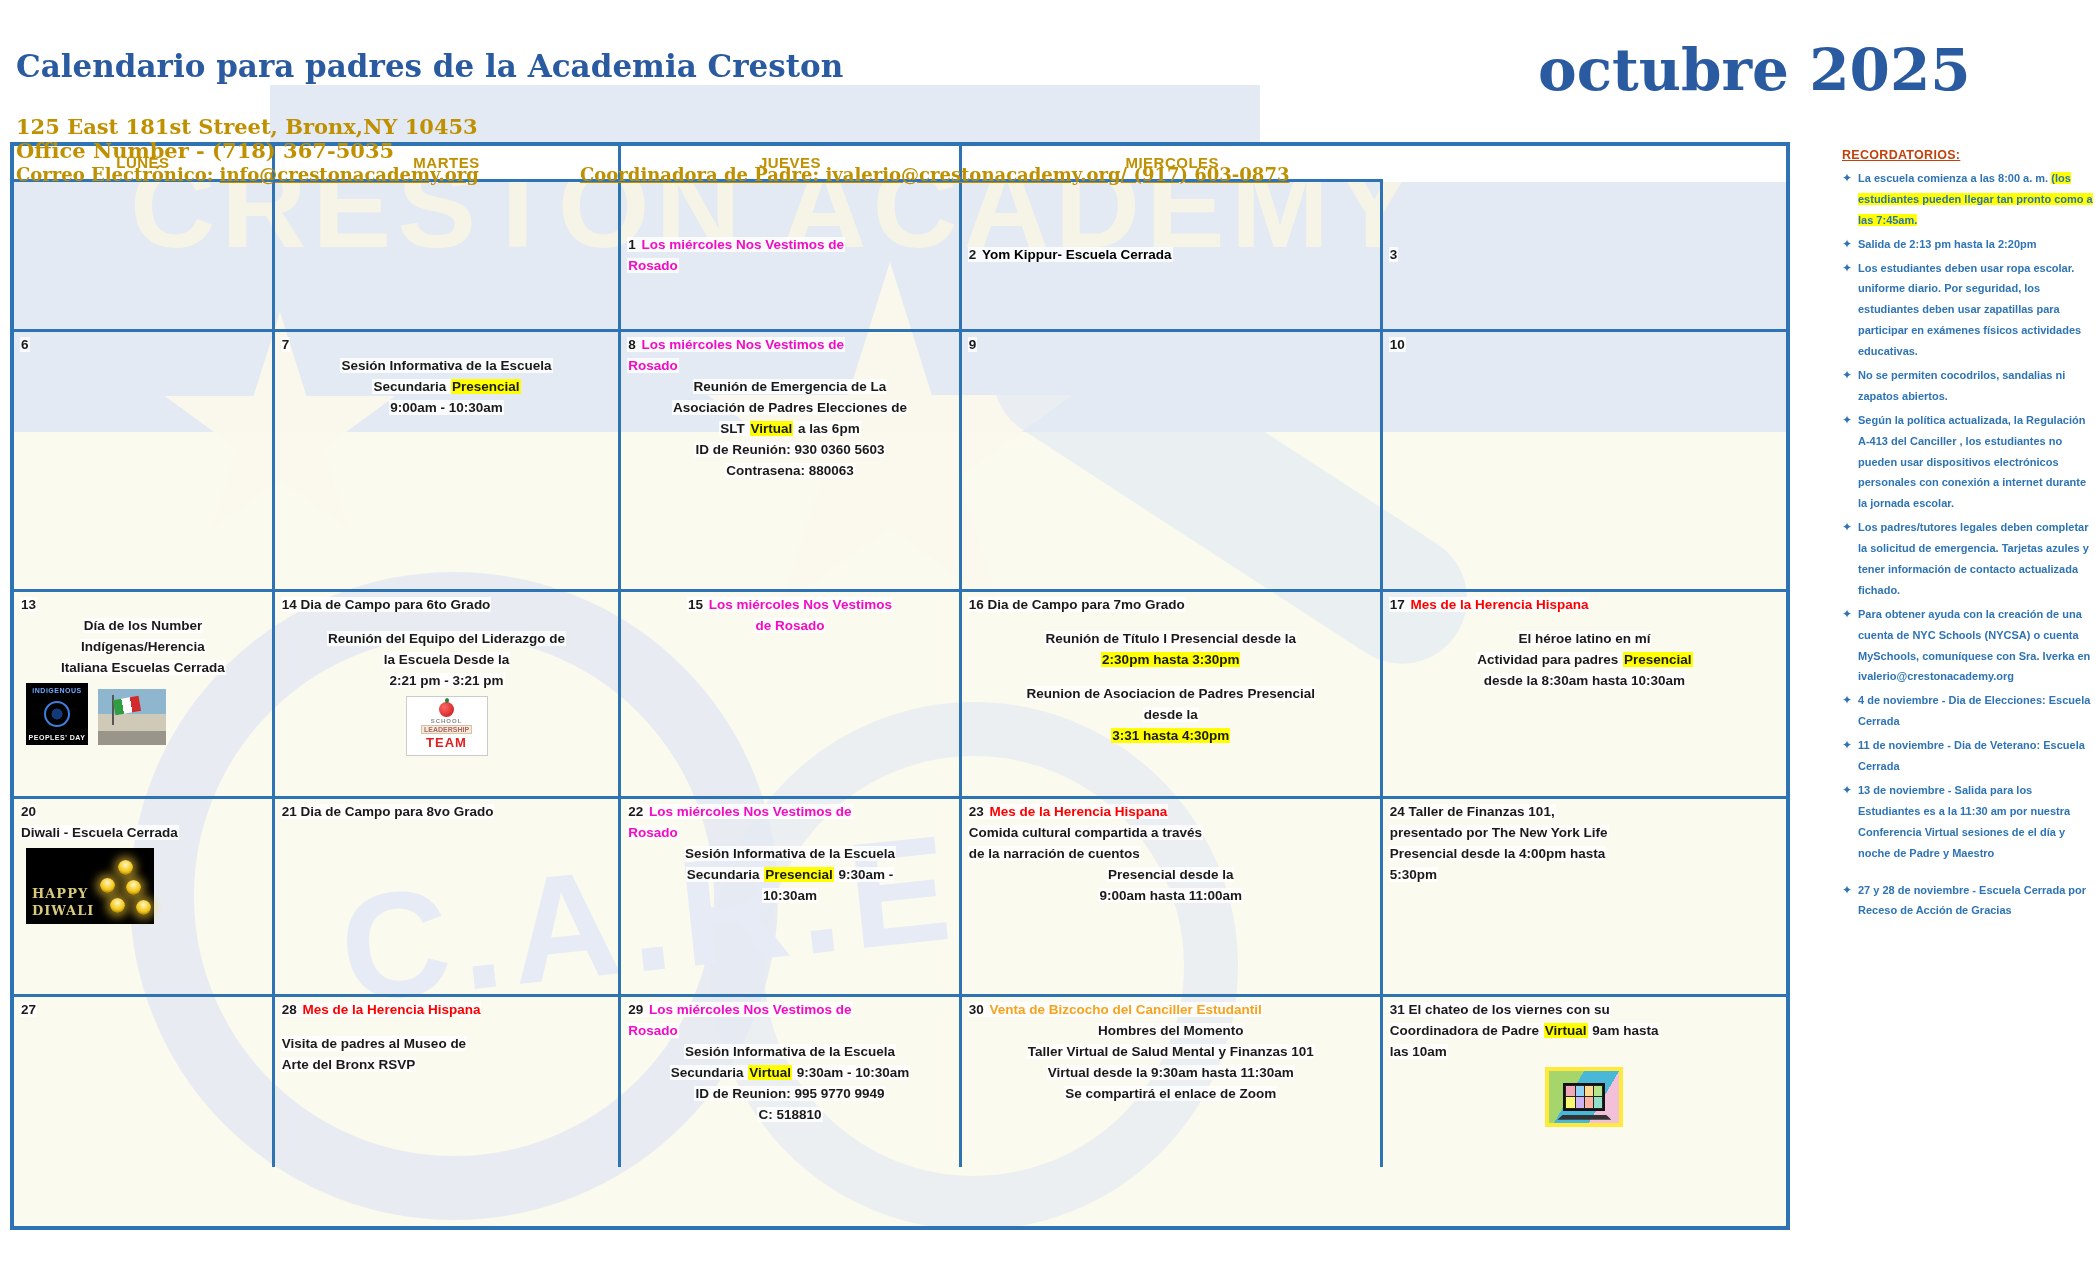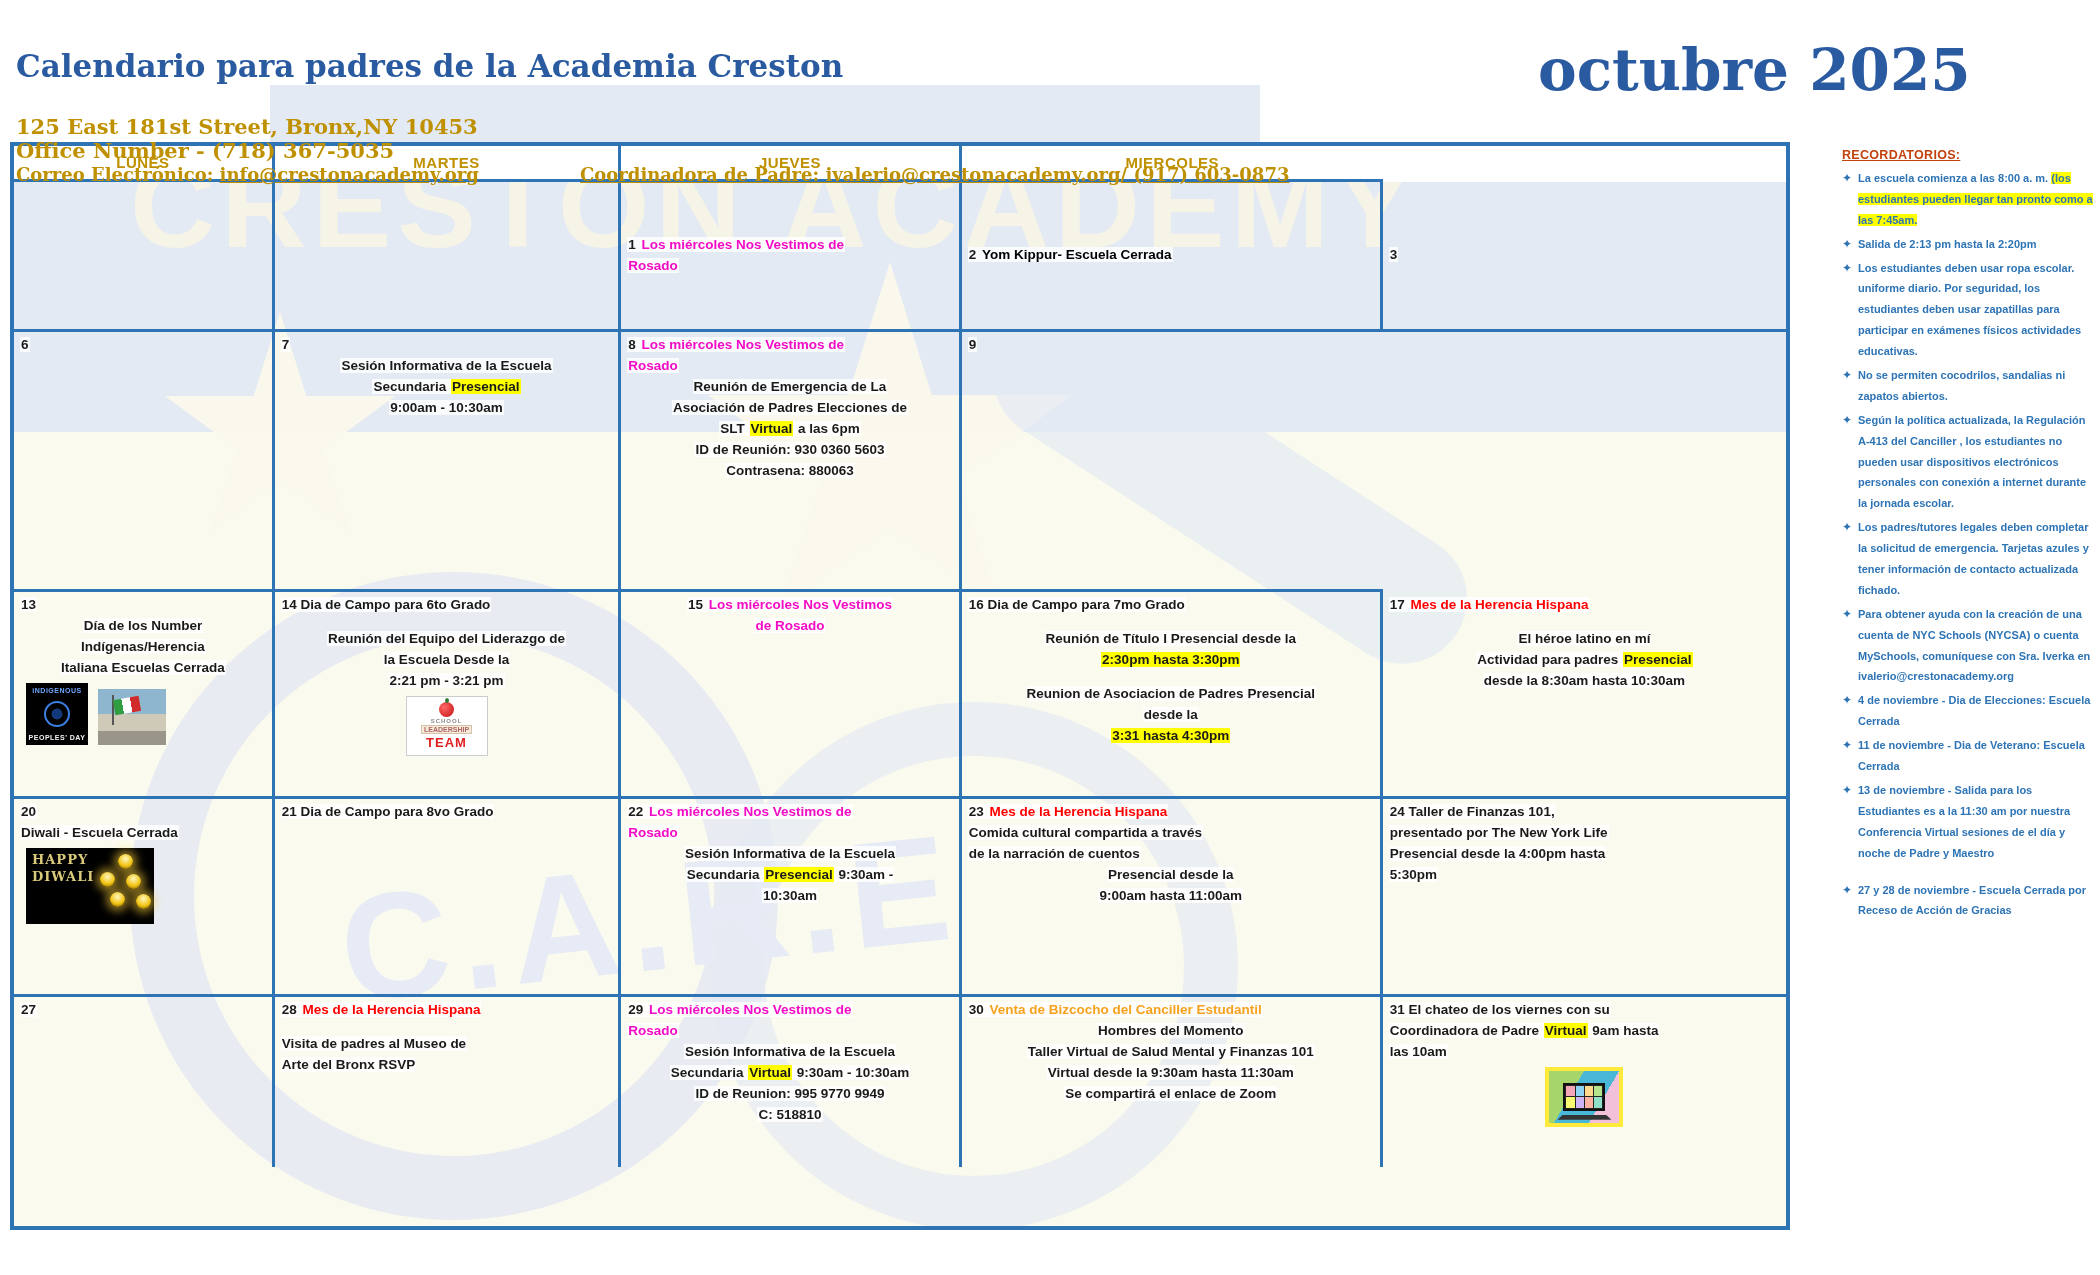--- a/index.html
+++ b/index.html
@@ -75,21 +75,21 @@
   .img-italy .flag{position:absolute;left:16px;top:9px;width:26px;height:15px;transform:rotate(-10deg);
       background:linear-gradient(90deg,#2e9e41 0 33%,#fff 33% 66%,#d12b2b 66%);}
   .img-slt{width:80px;height:58px;background:#fff;border:1px solid #ccc;display:flex;flex-direction:column;
       align-items:center;justify-content:center;gap:1px;position:relative;}
   .img-slt .apple{width:15px;height:15px;border-radius:50%;background:radial-gradient(circle at 35% 35%,#f66,#c21010);
       position:relative;}
   .img-slt .apple::after{content:"";position:absolute;left:6px;top:-4px;width:4px;height:5px;background:#2e7d32;border-radius:50%;}
   .img-slt .l1{font-size:6px;color:#8a8a8a;letter-spacing:1px;}
   .img-slt .l2{font-size:7px;color:#b06666;border:1px solid #d6c2a8;padding:0 2px;background:#f3ead9;}
   .img-slt .l3{font-size:13px;color:#e02020;letter-spacing:1px;}
-  .img-diwali{width:128px;height:76px;background:#000;display:flex;align-items:flex-start;
+  .img-diwali{width:128px;height:76px;background:#000;display:flex;align-items:flex-end;
       padding:4px 6px;box-sizing:border-box;gap:2px;}
   .img-diwali .txt{font-family:"DejaVu Serif",serif;font-size:13px;color:#d9c97a;line-height:1.3;letter-spacing:1px;}
   .flames{position:relative;width:62px;height:62px;}
   .diya{position:absolute;width:15px;height:15px;border-radius:50%;
       background:radial-gradient(circle at 50% 32%,#fff7c0,#f2c514 55%,#7a5a00 92%);
       box-shadow:0 0 9px 4px rgba(255,210,60,.55);}
   .d1{left:22px;top:2px;} .d2{left:4px;top:20px;} .d3{left:30px;top:22px;} .d4{left:14px;top:40px;} .d5{left:40px;top:42px;}
   .img-laptop{width:70px;height:52px;border:4px solid #ffe93a;box-sizing:content-box;position:relative;
       background:linear-gradient(120deg,#a6d66b 0 35%,#49b8d8 35% 70%,#f3c0d9 70%);
       display:flex;align-items:center;justify-content:center;}
@@ -170,20 +170,23 @@
             <div class="line al"><span class="pt">8   </span><span class="pt c-pink">Los miércoles Nos Vestimos de</span></div>
             <div class="line al"><span class="pt c-pink">Rosado</span></div>
             <div class="line ac"><span class="pt">Reunión de Emergencia de La</span></div>
             <div class="line ac"><span class="pt">Asociación de Padres Elecciones de</span></div>
             <div class="line ac"><span class="pt">SLT </span><span class="pt hl">Virtual</span><span class="pt"> a las 6pm</span></div>
             <div class="line ac"><span class="pt">ID de Reunión: 930 0360 5603</span></div>
             <div class="line ac"><span class="pt">Contrasena: 880063</span></div>
           </div>
           <div class="cell">
             <div class="line al"><span class="pt">9</span></div>
+          </div>
+          <div class="cell">
+            <div class="line al"><span class="pt">10</span></div>
           </div>
         </div>
         <div class="week-row r2">
           <div class="cell">
             <div class="line al"><span class="pt">13</span></div>
             <div class="line ac"><span class="pt">Día de los Number</span></div>
             <div class="line ac"><span class="pt">Indígenas/Herencia</span></div>
             <div class="line ac"><span class="pt">Italiana Escuelas Cerrada</span></div>
             <div class="imgrow al">
               <div class="img-indigenous">

